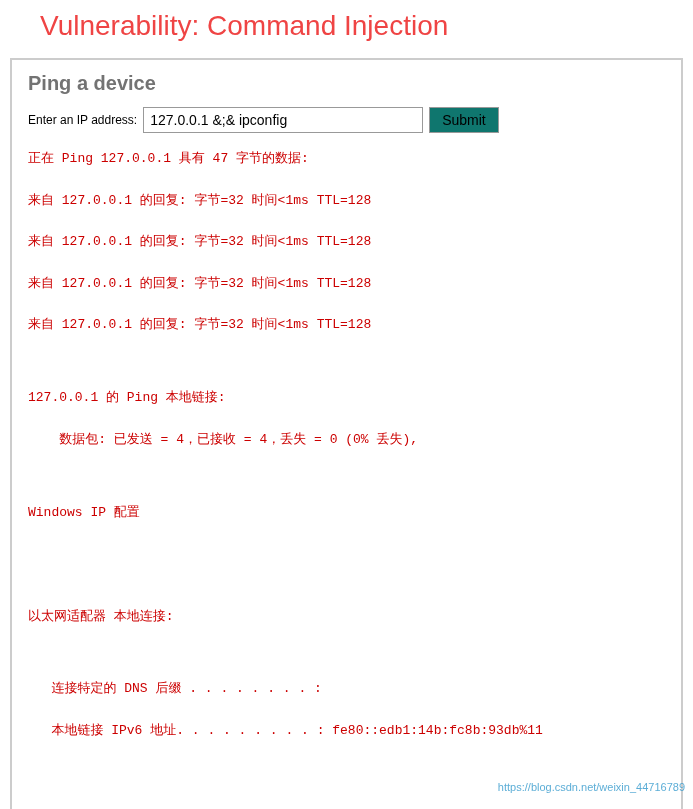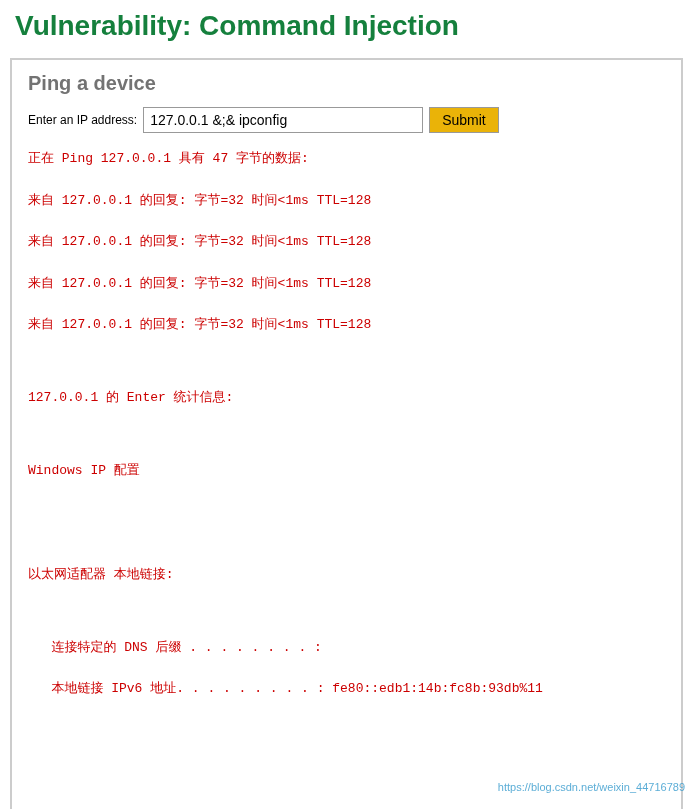--- a/index.html
+++ b/index.html
@@ -17,22 +17,23 @@
     }
 
     #page-title-bar {
       background: #fff;
       padding: 10px 15px 8px 15px;
       border-bottom: none;
     }
 
     #page-title-bar h1 {
       font-size: 28px;
-      font-weight: bold;
-      color: #15803d;
+      font-weight: normal;
+      color: #ef4444;
+      margin-left: 25px;
     }
 
     #main-content {
       border: 2px solid #ccc;
       margin: 8px 10px;
       padding: 12px 16px 16px 16px;
       background: #fff;
     }
 
     #section-title {
@@ -58,21 +59,21 @@
     #ip-input {
       border: 1px solid #999;
       padding: 2px 6px;
       font-size: 14px;
       width: 280px;
       height: 26px;
     }
 
     #submit-btn {
       border: 1px solid #999;
-      background: #eab308;
+      background: #0f766e;
       padding: 2px 12px;
       font-size: 14px;
       height: 26px;
       cursor: pointer;
       white-space: nowrap;
     }
 
     #output-area {
       font-family: 'Courier New', Courier, monospace;
       font-size: 13px;
@@ -115,26 +116,27 @@
     <input id="ip-input" type="text" value="127.0.0.1 &amp;;&amp; ipconfig" style="">
     <button id="submit-btn">Submit</button>
   </div>
 
   <div id="output-area"><span class="output-line">正在 Ping 127.0.0.1 具有 47 字节的数据:</span>
 <span class="output-line">来自 127.0.0.1 的回复: 字节=32 时间&lt;1ms TTL=128</span>
 <span class="output-line">来自 127.0.0.1 的回复: 字节=32 时间&lt;1ms TTL=128</span>
 <span class="output-line">来自 127.0.0.1 的回复: 字节=32 时间&lt;1ms TTL=128</span>
 <span class="output-line">来自 127.0.0.1 的回复: 字节=32 时间&lt;1ms TTL=128</span>
 <span class="output-empty">&nbsp;</span>
-<span class="output-line">127.0.0.1 的 Enter 统计信息:</span>
+<span class="output-line">127.0.0.1 的 Ping 本地链接:</span>
+<span class="output-line">    数据包: 已发送 = 4，已接收 = 4，丢失 = 0 (0% 丢失),</span>
 <span class="output-empty">&nbsp;</span>
 <span class="output-line">Windows IP 配置</span>
 <span class="output-empty">&nbsp;</span>
 <span class="output-empty">&nbsp;</span>
-<span class="output-line">以太网适配器 本地链接:</span>
+<span class="output-line">以太网适配器 本地连接:</span>
 <span class="output-empty">&nbsp;</span>
 <span class="output-line">   连接特定的 DNS 后缀 . . . . . . . . :</span>
 <span class="output-line">   本地链接 IPv6 地址. . . . . . . . . : fe80::edb1:14b:fc8b:93db%11</span>
 
 
 
 
 
 
 

